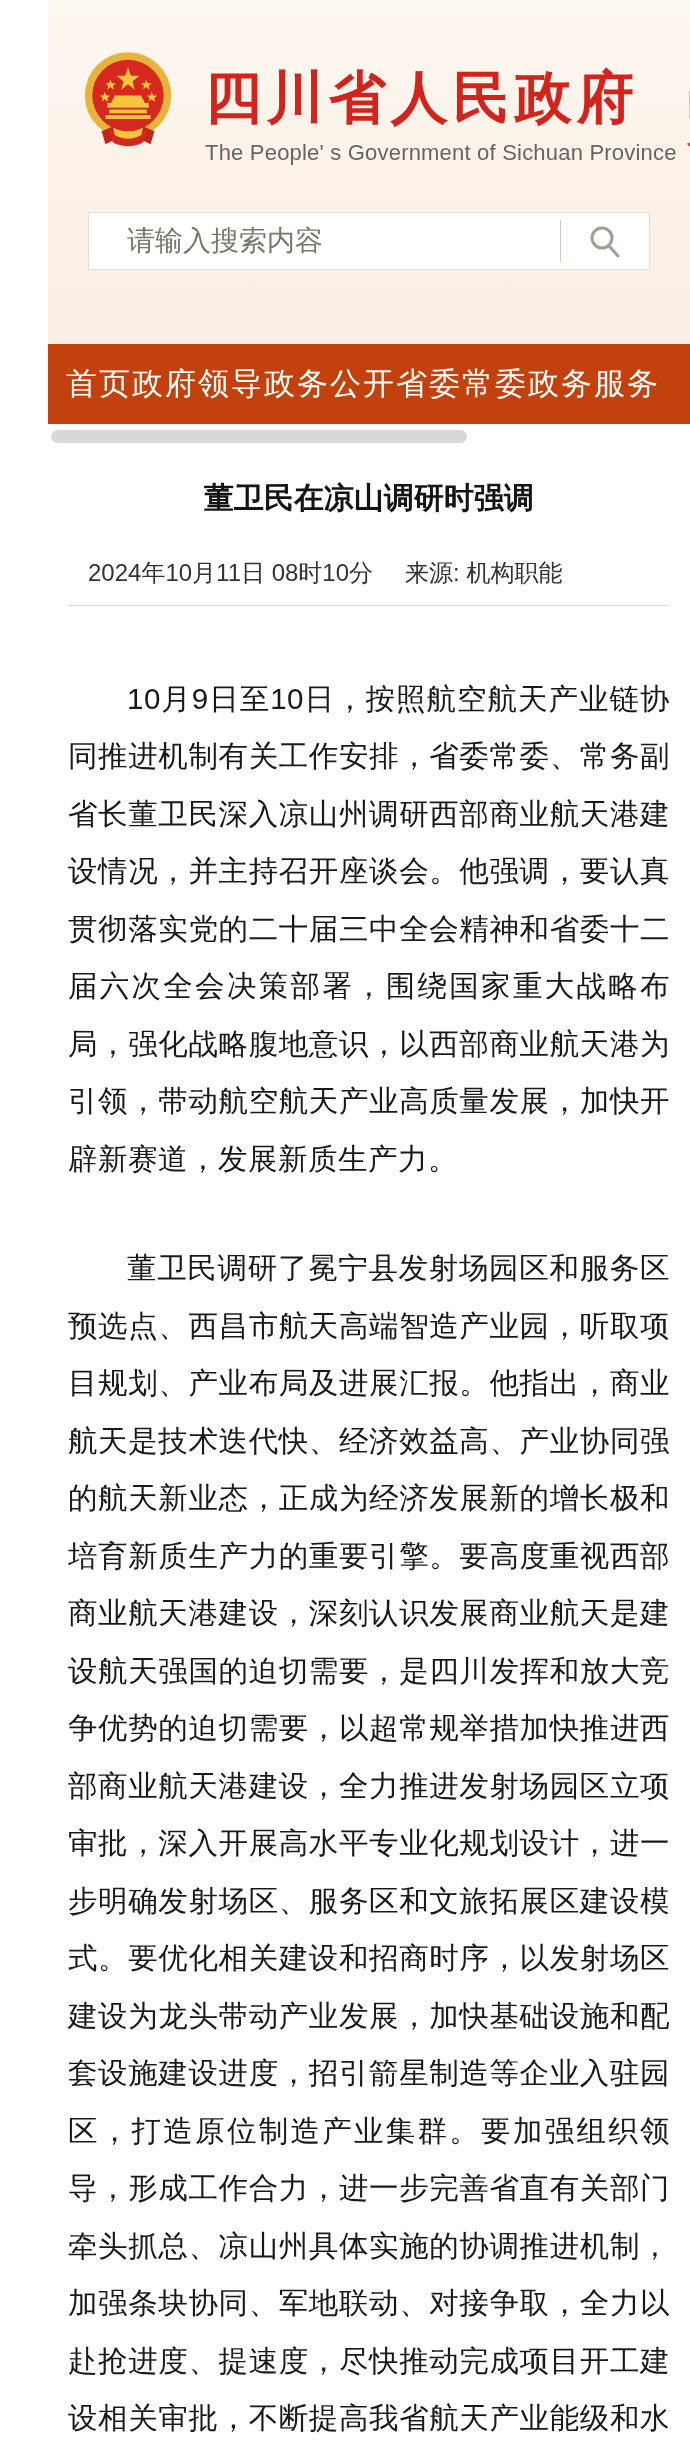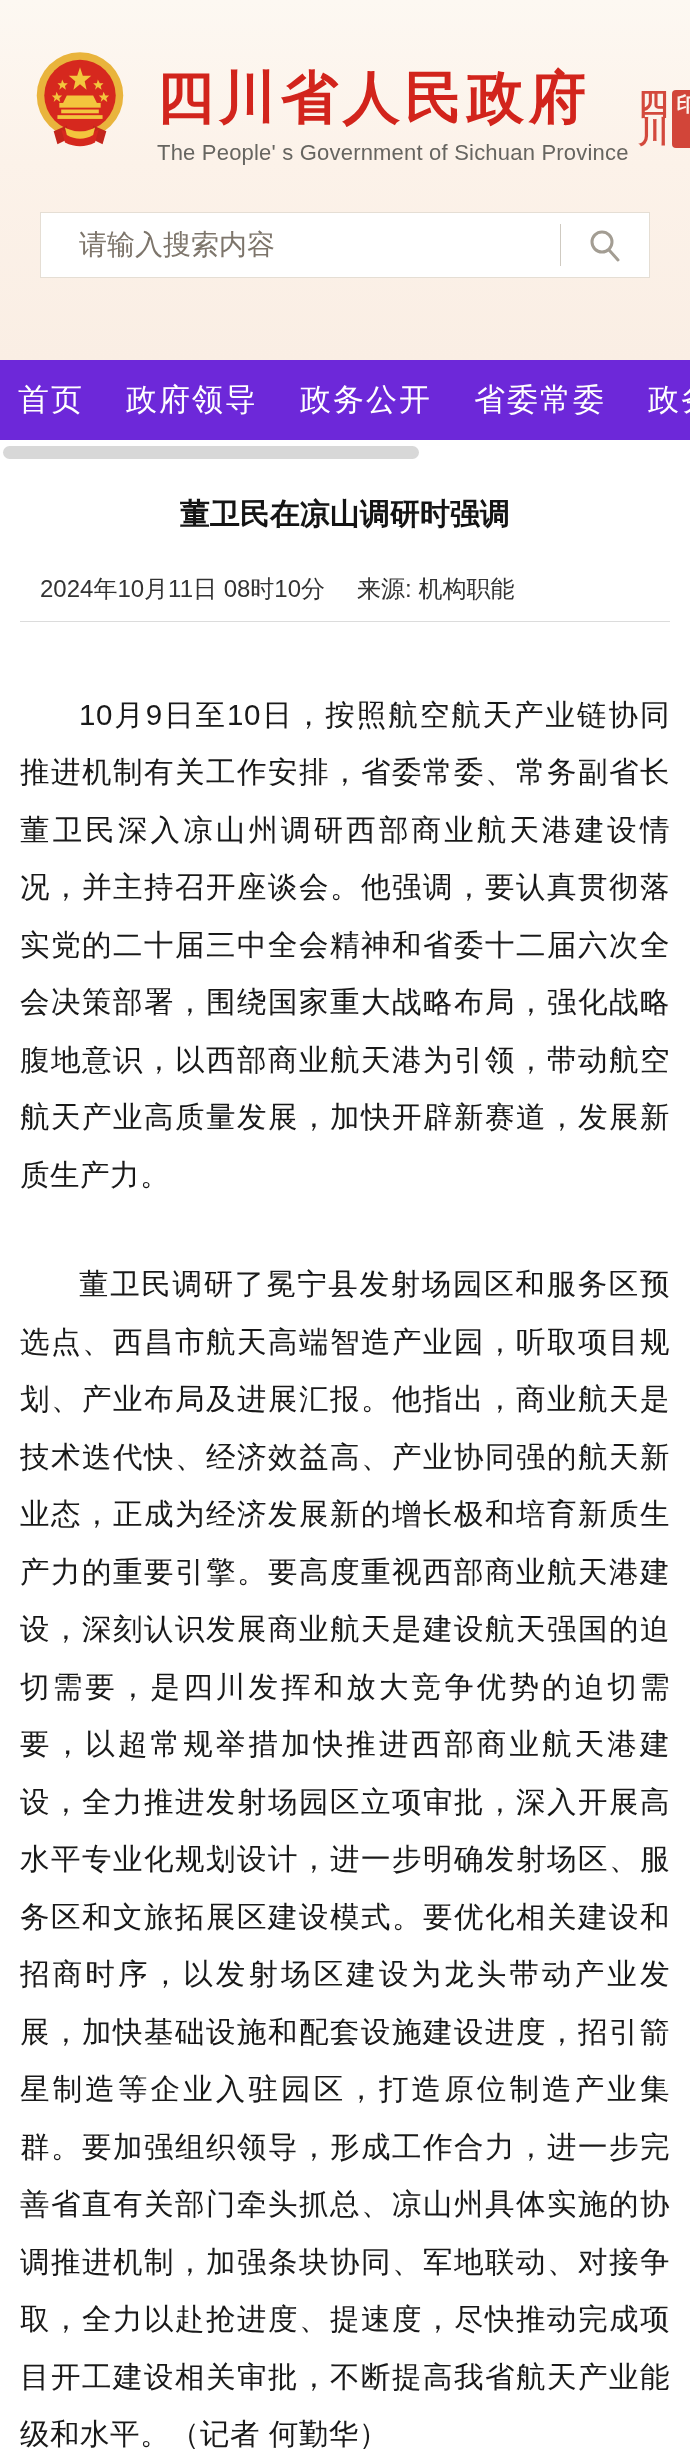--- a/index.html
+++ b/index.html
@@ -1,38 +1,38 @@
 <!DOCTYPE html>
 <html><head>
 <meta charset="utf-8">
 <style>
   * { margin:0; padding:0; box-sizing:border-box; }
   html,body { background:#ffffff; }
   body { font-family:"Liberation Sans","DejaVu Sans",sans-serif; width:690px; }
-  .page { width:690px; height:2459px; overflow:hidden; background:#ffffff; }
+  .page { width:690px; height:2459px; overflow:hidden; background:#ffffff;padding-left:48px; }
 
   
   .header { background:linear-gradient(180deg,#fdf8f2 0%,#fcf2e9 45%,#faeee4 100%); padding:50px 0 70px; }
   .brand { display:flex; align-items:flex-start; padding-left:33px; }
   .emblem { width:94px; height:104px; flex:0 0 auto; }
   .brand-text { margin-left:30px; padding-top:18px; }
   .site-title { font-size:57px; font-weight:bold; color:#d2241c; letter-spacing:5px; line-height:1.05; white-space:nowrap; }
   .site-subtitle { font-size:22px; color:#666560; margin-top:12px; letter-spacing:0.2px; white-space:nowrap; }
   .seal { margin-left:10px; margin-top:40px; display:flex; gap:3px; color:#cf372a; flex:0 0 auto; }
   .seal-script { font-size:30px; font-weight:bold; line-height:28px; width:30px; text-align:left; opacity:0.9; }
   .seal-stamp { width:30px; height:58px; background:#cf372a; border-radius:4px; color:#fdf3ec; font-size:20px; font-weight:bold; line-height:28px; text-align:center; opacity:0.92; }
 
-  .search-bar { margin:46px 40px 12px; height:66px; background:#ffffff; border:1px solid #e5ded4; display:flex; align-items:center; }
+  .search-bar { margin:46px 40px 4px; height:58px; background:#ffffff; border:1px solid #e5ded4; display:flex; align-items:center; }
   .search-input { flex:1; height:100%; border:none; outline:none; background:transparent; padding-left:38px; font-size:28px; color:#444; font-family:inherit; }
   .search-input::placeholder { color:#7d756b; opacity:1; }
   .search-divider { width:1px; height:42px; background:#cfcac1; }
   .search-btn { width:88px; height:100%; display:flex; align-items:center; justify-content:center; cursor:pointer; background:transparent; border:none; }
 
   
-  .nav { height:80px; background:#6d28d9; display:flex; align-items:center; gap:42px; padding:0 18px; overflow:hidden; white-space:nowrap; }
+  .nav { height:80px; background:#c2410c; display:flex; align-items:center; padding:0 18px; overflow:hidden; white-space:nowrap; }
   .nav-item { color:#ffffff; font-size:31px; letter-spacing:2px; flex:0 0 auto; cursor:pointer; }
   .nav-scrollbar-track { height:21px; background:#ffffff; }
   .nav-scrollbar { margin:6px 0 0 3px; width:416px; height:13px; border-radius:7px; background:#d8d8d8; }
 
   
   .article { padding:0 20px; background:#ffffff; }
   .article-title { margin-top:24px; text-align:center; font-weight:bold; color:#141414; }
   .title-line1 { font-size:30px; line-height:46px; }
   .title-line2 { font-size:31px; line-height:60px; }
   .meta { margin-top:36px; padding-left:20px; font-size:24px; color:#333333; display:flex; gap:32px; }

